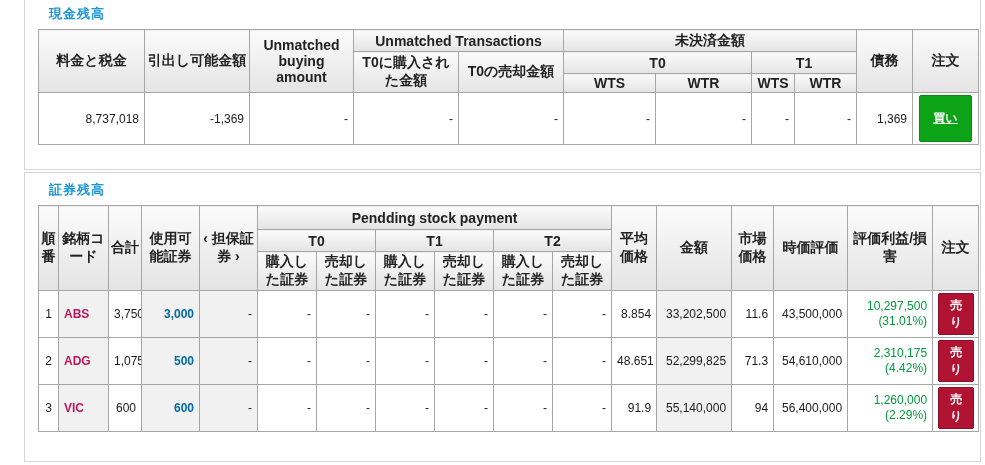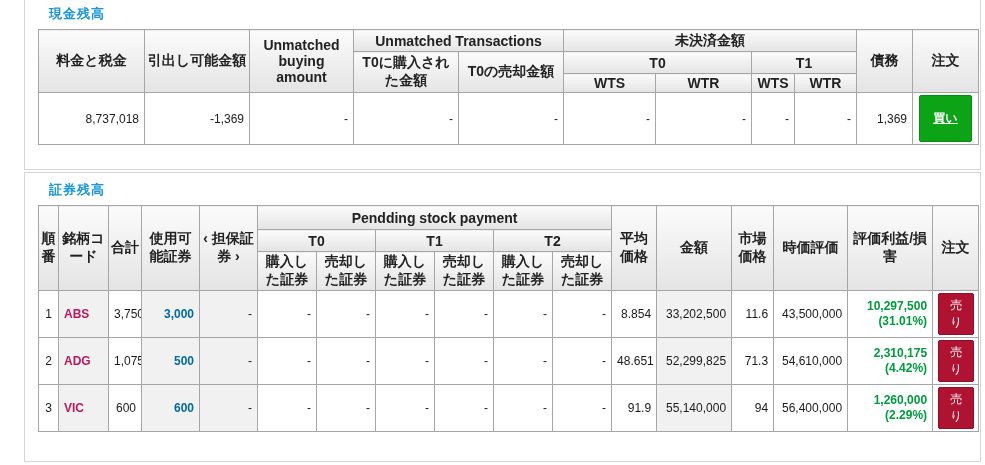--- a/index.html
+++ b/index.html
@@ -41,29 +41,29 @@
   tr.shr1 th { height: 24px; }
   tr.shr2 th { height: 22px; }
   tr.shr3 th { height: 34px; }
   .cash-data td { height: 29px; }
   .stock-data td { height: 38px; }
   .num { text-align: right; }
   .ctr { text-align: center; }
   .shade { background: #f1f1f1 !important; }
   .sym { color: #be185d; font-weight: bold; }
   .avail { font-weight: bold; color: #0369a1; }
-  .profit { color: #009a3e; font-weight: bold; text-align: right; line-height: 15px; }
+  .profit { color: #009a3e; font-weight: normal; text-align: right; line-height: 15px; }
   .btn-buy {
     background: #0ca317; color: #fff; font-weight: bold;
     text-decoration: underline; border: 1px solid #0a8a12;
     border-radius: 2px; padding: 14px 13px; font-size: 12px;
     font-family: inherit; cursor: pointer;
   }
   .btn-sell {
-    background: #b01231; color: #fff; font-weight: normal;
+    background: #b01231; color: #fff; font-weight: bold;
     border: 1px solid #8e0e27; border-radius: 2px;
     padding: 3px 11px; font-size: 12px; font-family: inherit; cursor: pointer;
   }
   .notes-wrap {
     display: flex; justify-content: space-between;
     align-items: flex-start; margin-top: 5px; width: 940px;
   }
   .notes {
     background: #fcf5d3; color: #3d3d3d; font-size: 11.5px;
     line-height: 16.5px; padding: 3px 10px 5px; width: 575px;

